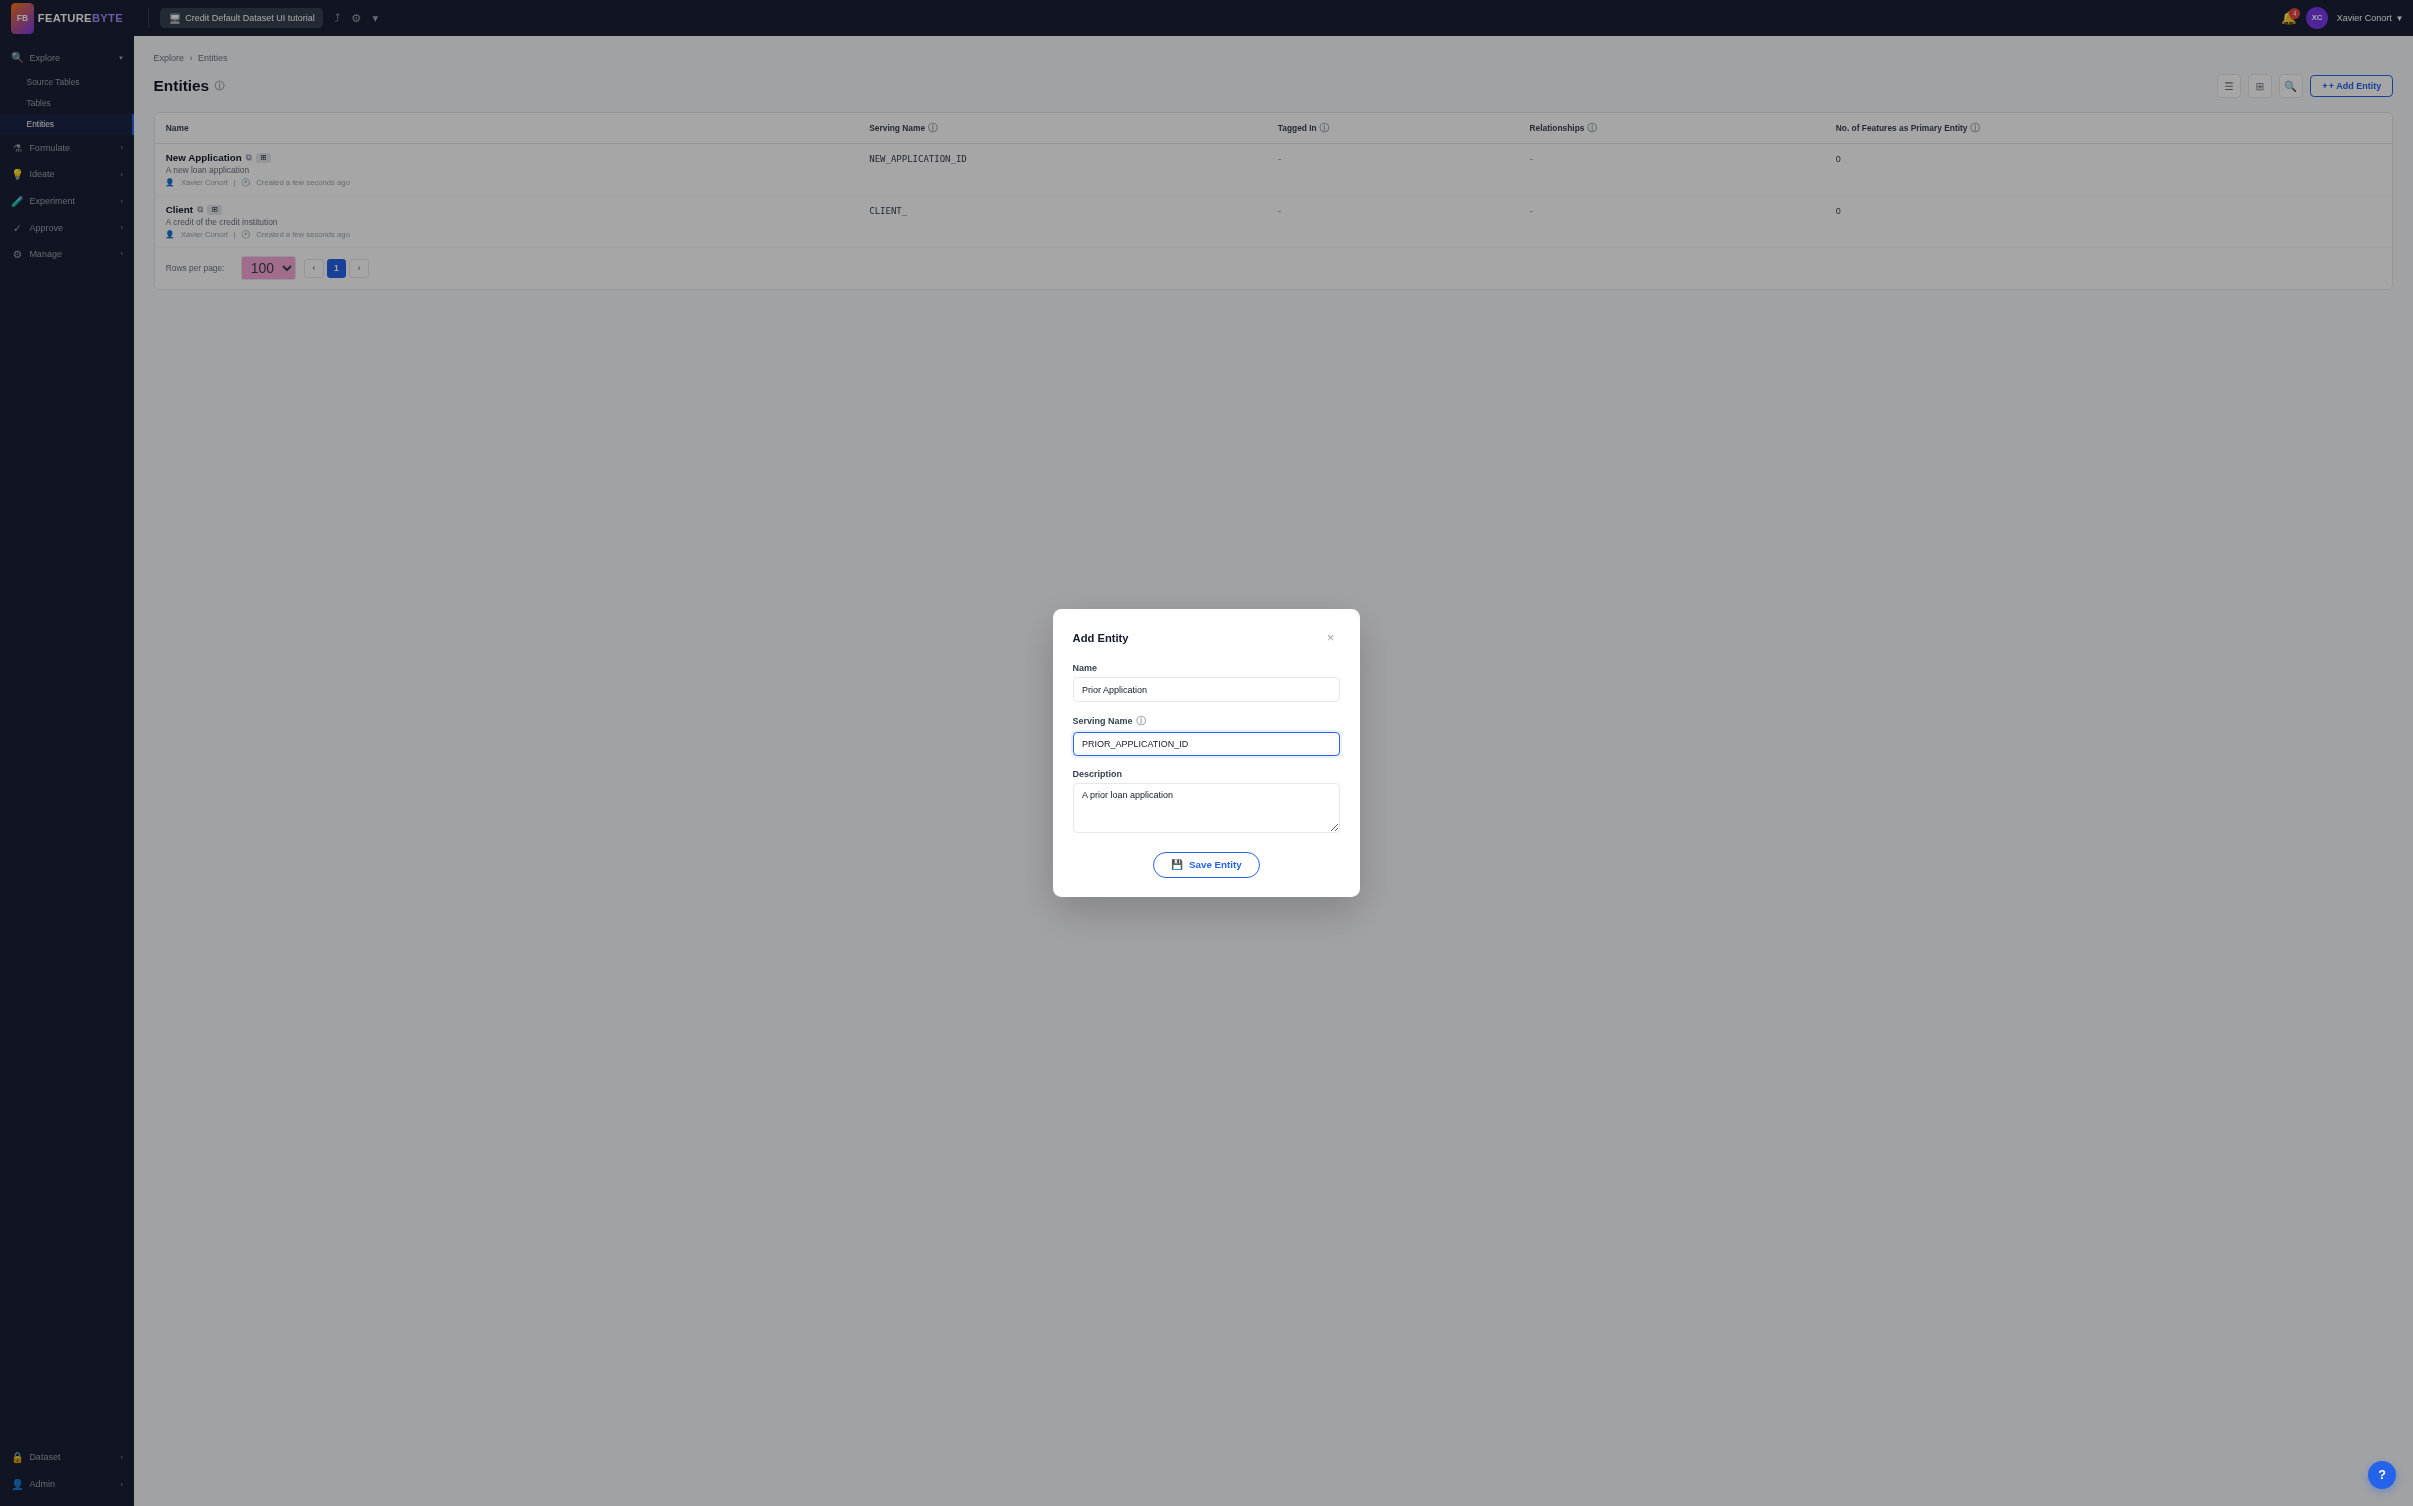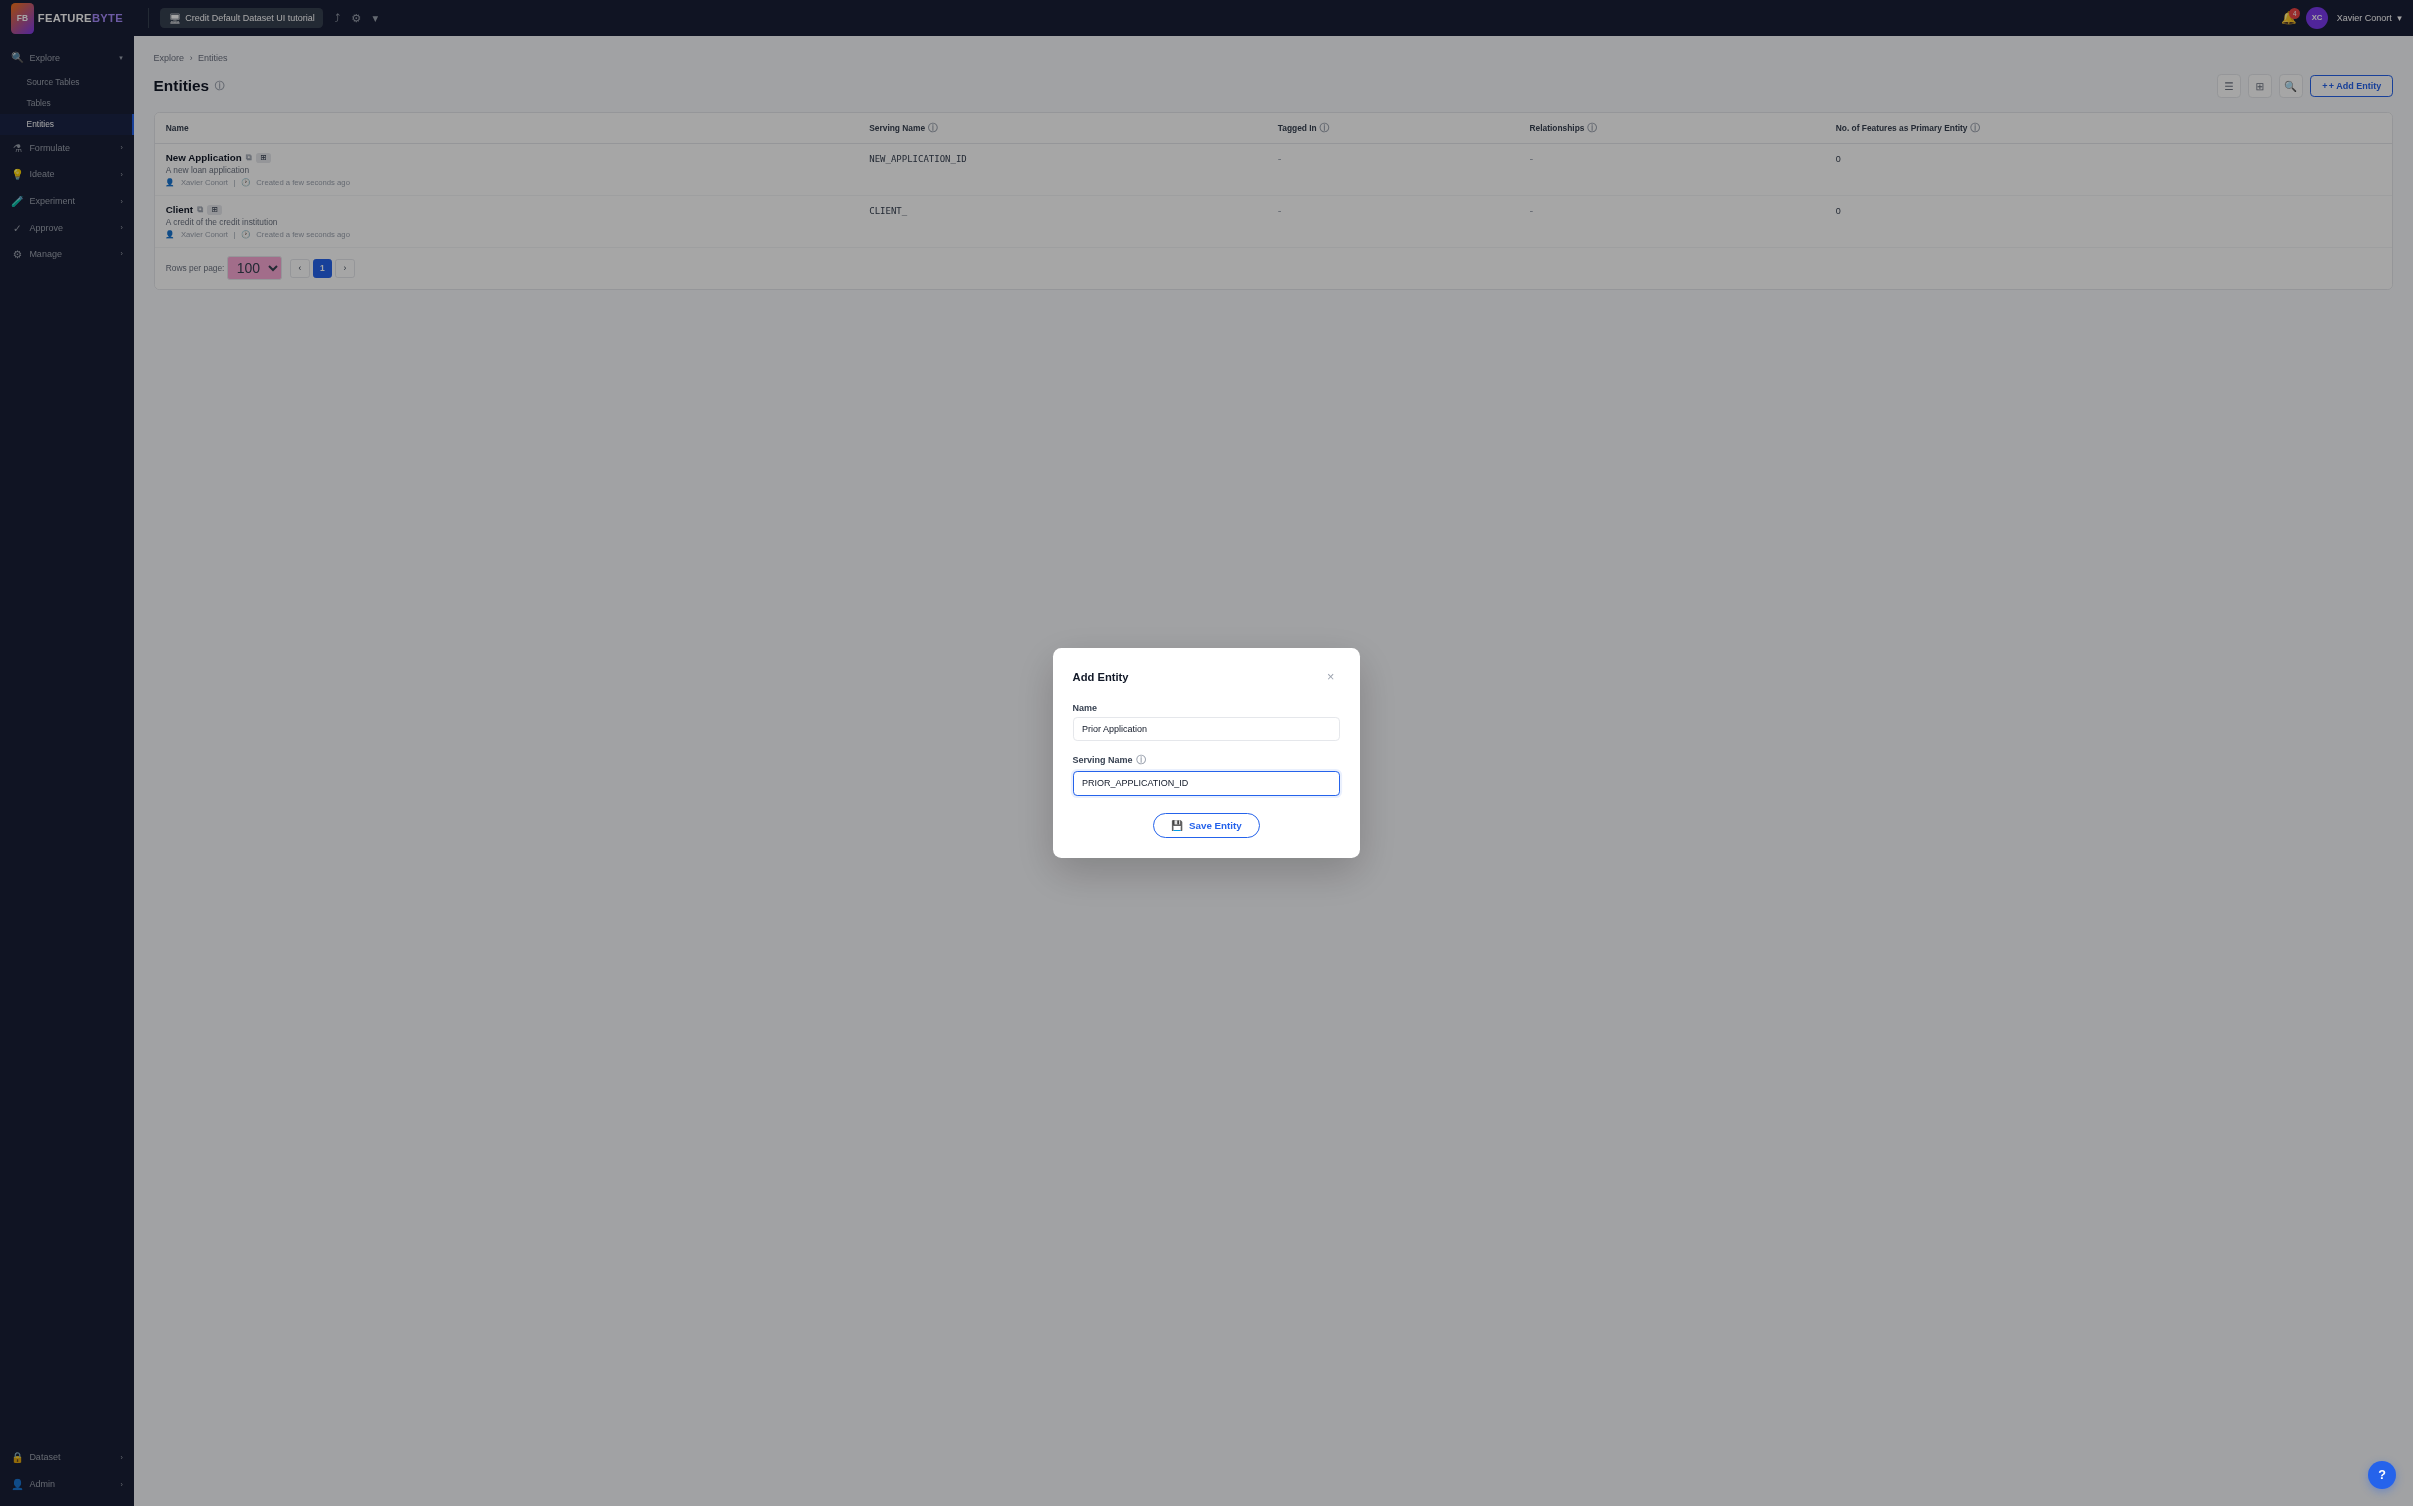--- a/index.html
+++ b/index.html
@@ -61,21 +61,21 @@
     .entity-name { font-size: 9.8px; font-weight: 600; color: #111827; display: flex; align-items: center; gap: 4.2px; }
     .entity-desc { font-size: 8.4px; color: #6b7280; margin-top: 1.4px; }
     .entity-meta { display: flex; align-items: center; gap: 5.6px; font-size: 7.7px; color: #9ca3af; margin-top: 2.8px; }
     .copy-icon { color: #9ca3af; font-size: 8.4px; cursor: pointer; }
     .badge { display: inline-block; background: #e5e7eb; color: #374151; border-radius: 2.8px; padding: 0.7px 4.2px; font-size: 7.7px; font-weight: 500; }
     .serving-name { font-size: 9px; color: #374151; font-family: monospace; }
     .dash { color: #9ca3af; }
     .num { color: #374151; font-size: 9px; }
     .table-footer { display: flex; align-items: center; padding: 8.4px 11.2px; font-size: 8.4px; color: #6b7280; border-top: 0.7px solid #f3f4f6; background: white; gap: 8.4px; }
     .table-footer .results { flex: 1; }
-    .rows-per-page { display: flex; align-items: center; gap: 3px; }
+    .rows-per-page { display: flex; align-items: center; gap: 17px; }
     .select-mini { border: 0.7px solid #e5e7eb; border-radius: 2.8px; padding: 2.1px 4.2px; font-size: 14px; color: #374151; background: #f9a8d4; cursor: pointer; }
     .pagination { display: flex; align-items: center; gap: 2.8px; }
     .page-btn { width: 19.6px; height: 19.6px; border: 0.7px solid #e5e7eb; border-radius: 2.8px; display: flex; align-items: center; justify-content: center; font-size: 8.4px; cursor: pointer; background: white; color: #374151; }
     .page-btn.active { background: #2563eb; border-color: #2563eb; color: white; font-weight: 700; }
 
     
     .overlay { position: fixed; inset: 0; background: rgba(0,0,0,0.35); z-index: 200; display: flex; align-items: center; justify-content: center; }
 
     
     .modal { background: white; border-radius: 8.4px; width: 307px; box-shadow: 0 14px 42px rgba(0,0,0,0.2); padding: 19.6px; position: relative; }
@@ -313,20 +313,26 @@
     </div>
 
     <div class="form-group">
       <label class="form-label">
         <span>Serving Name</span>
         <span class="info-icon">ⓘ</span>
       </label>
       <input type="text" class="form-input highlighted" value="PRIOR_APPLICATION_ID" placeholder="Enter serving name" style="">
     </div>
 
+    <div class="form-group">
+      <label class="form-label">
+        <span>Description</span>
+      </label>
+      <textarea class="form-textarea" style="">A prior loan application</textarea>
+    </div>
 
     <div class="modal-footer">
       <button class="save-btn">
         <span class="save-icon">💾</span>
         <span>Save Entity</span>
       </button>
     </div>
   </div>
 </div>
 

